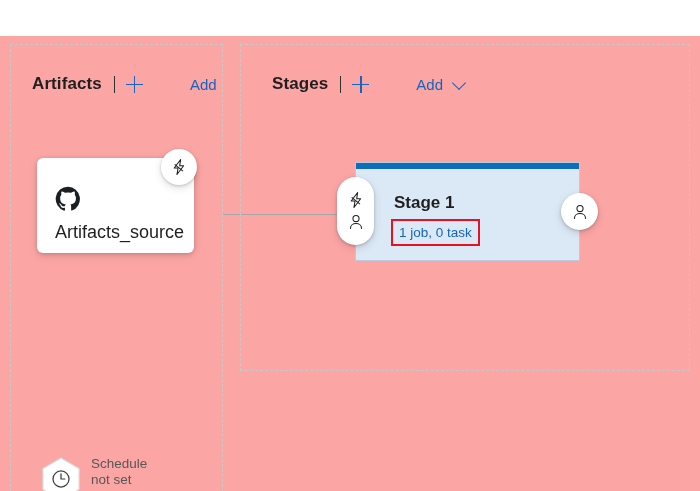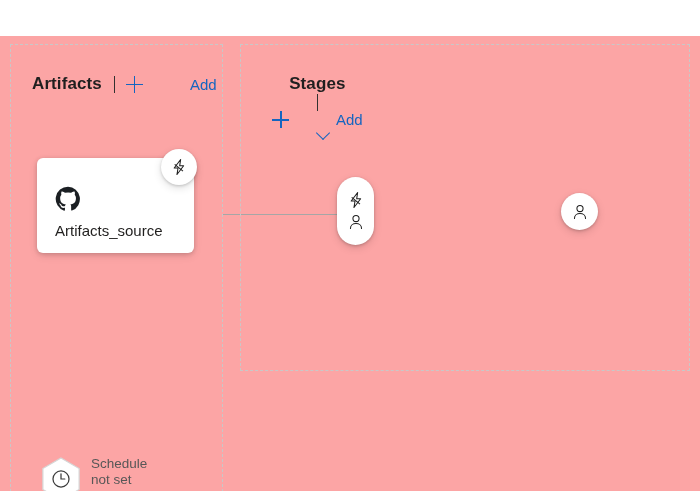--- a/index.html
+++ b/index.html
@@ -41,21 +41,21 @@
   }
 
   
   .panel-header {
     position: absolute;
     display: flex;
     align-items: center;
     white-space: nowrap;
   }
   #artifacts-header { left: 32px; top: 38px; }
-  #stages-header    { left: 272px; top: 38px; flex-direction: column; }
+  #stages-header    { left: 272px; top: 38px; }
 
   .panel-title {
     font-size: 17px;
     font-weight: bold;
     color: #1f1f1f;
     letter-spacing: 0.1px;
   }
   .header-sep {
     display: inline-block;
     width: 1px;
@@ -119,21 +119,21 @@
     position: absolute;
     left: 18px;
     top: 28px;
     width: 26px;
     height: 26px;
   }
   .artifact-name {
     position: absolute;
     left: 18px;
     top: 64px;
-    font-size: 15px;
+    font-size: 18px;
     color: #201f1e;
     white-space: nowrap;
   }
   .bolt-badge {
     position: absolute;
     width: 36px;
     height: 36px;
     border-radius: 50%;
     background: #ffffff;
     box-shadow: 0 1px 3px rgba(0,0,0,0.18), 0 3px 8px rgba(0,0,0,0.12);
@@ -314,20 +314,27 @@
   <div id="stages-header" class="panel-header">
     <span class="panel-title">Stages</span>
     <span class="header-sep"></span>
     <span class="add-link">
       <span class="plus-icon"></span>
       <span class="add-label">Add</span>
     </span>
     <span class="chevron-down"></span>
   </div>
 
+  <div id="stage-card">
+    <div id="stage-top-bar"></div>
+    <div id="stage-title">Stage 1</div>
+    <div id="stage-subtitle-box">
+      <span id="stage-subtitle">1 job, 0 task</span>
+    </div>
+  </div>
 
   <div id="pre-deploy-badge">
     <svg class="badge-glyph" viewBox="0 0 24 24" aria-hidden="true">
       <path d="M14.2 2 5.6 13.3h5.1L9.3 22l8.9-11.6h-5.3z" fill="none" stroke="#1f1f1f" stroke-width="1.4" stroke-linejoin="round"></path>
       <path d="M6.3 8.6 17.3 17.4" fill="none" stroke="#1f1f1f" stroke-width="1.4"></path>
     </svg>
     <svg class="badge-glyph" viewBox="0 0 24 24" aria-hidden="true">
       <circle cx="12" cy="7.4" r="4.1" fill="none" stroke="#1f1f1f" stroke-width="1.4"></circle>
       <path d="M4.6 20.6c0-4.1 3.3-6.6 7.4-6.6s7.4 2.5 7.4 6.6" fill="none" stroke="#1f1f1f" stroke-width="1.4" stroke-linecap="round"></path>
     </svg>

